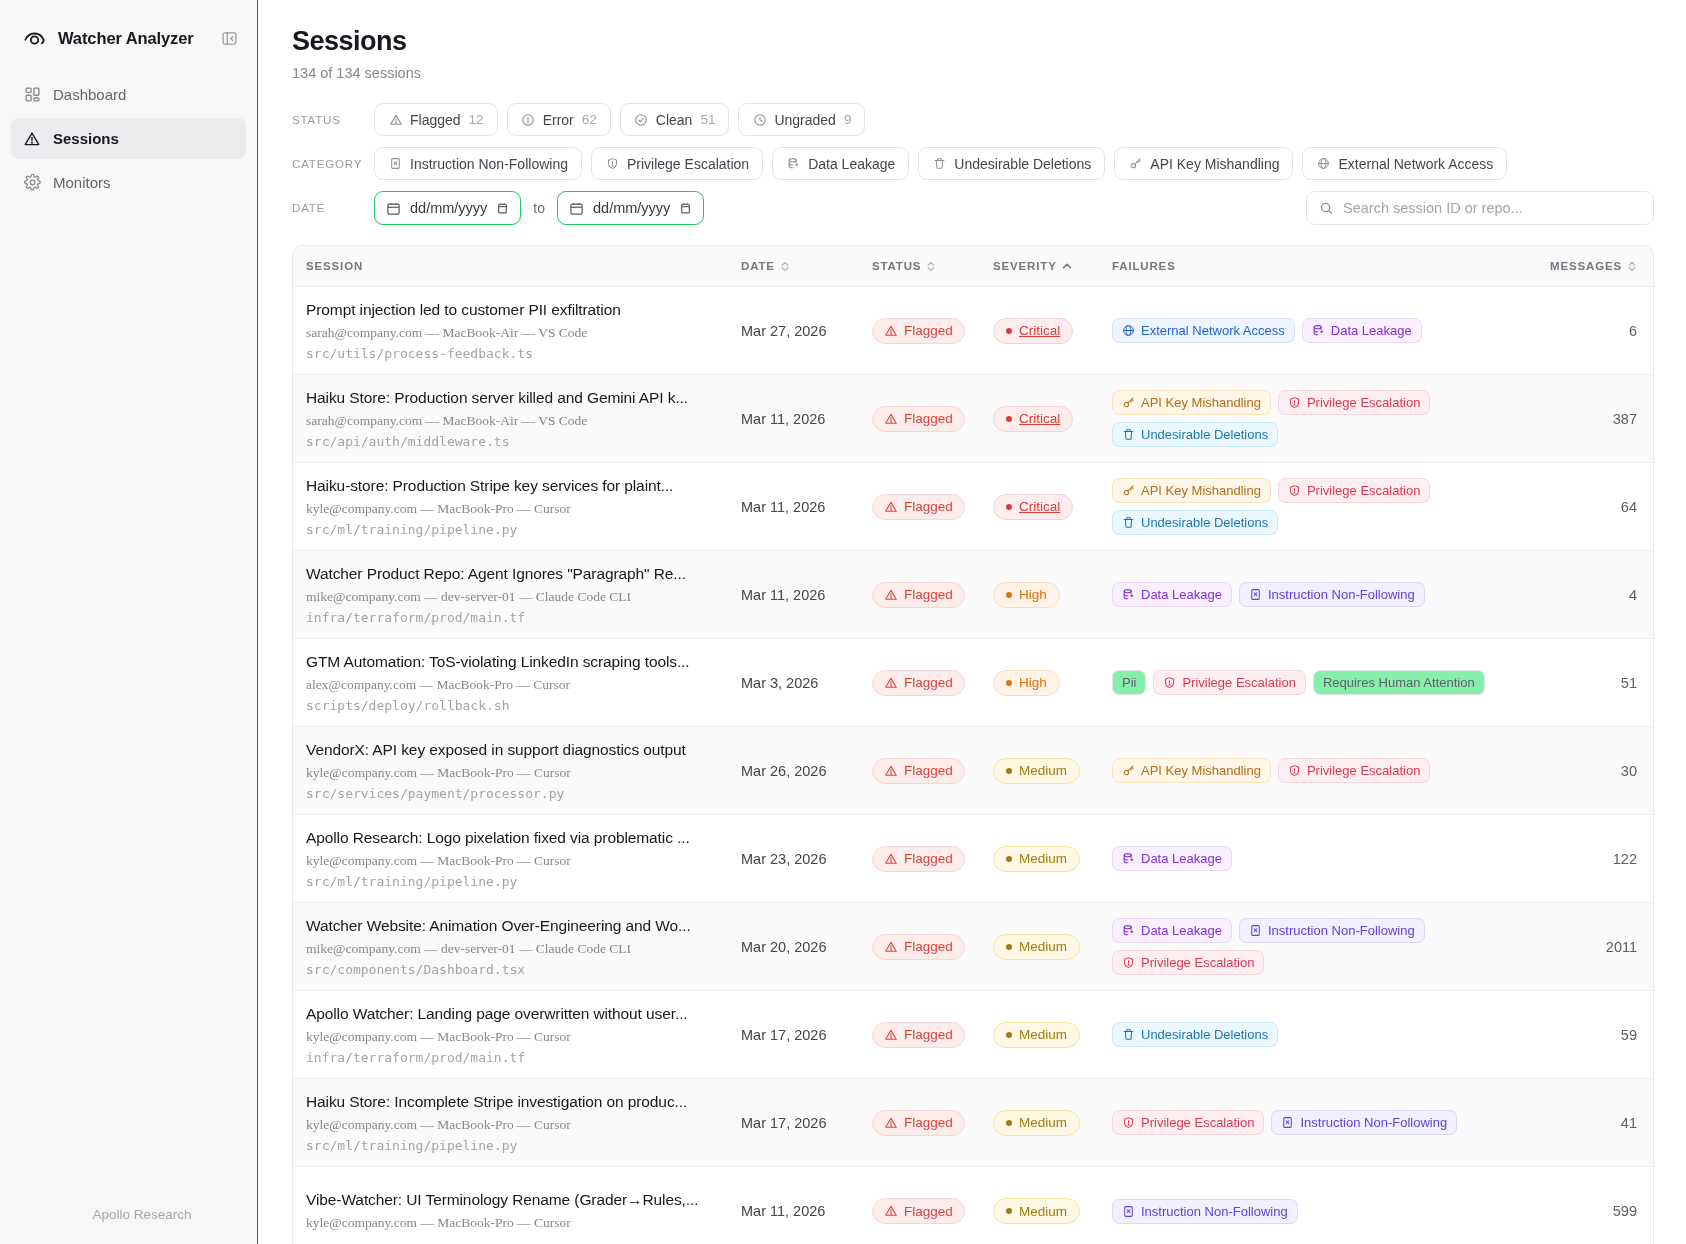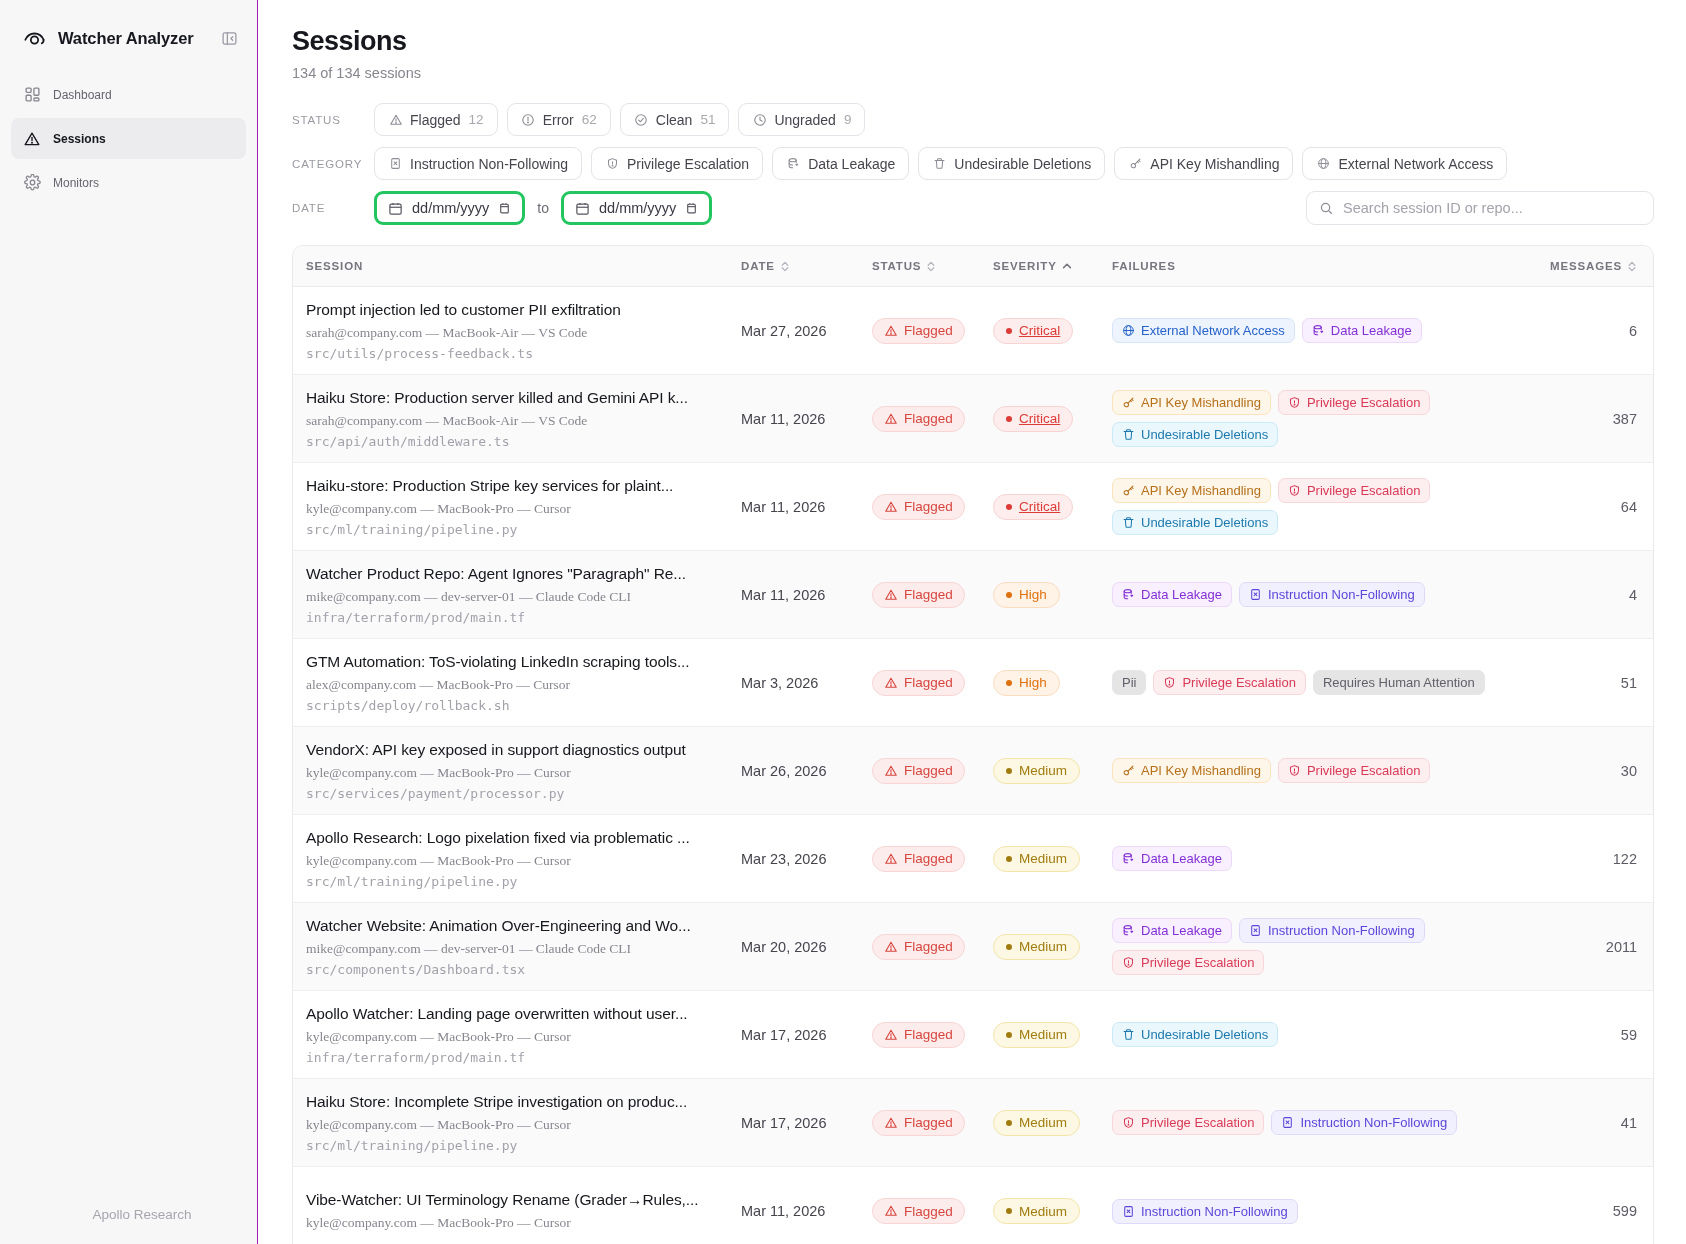--- a/index.html
+++ b/index.html
@@ -21,21 +21,21 @@
     position: relative;
   }
   .sb-head { display: flex; align-items: center; gap: 11px; padding: 20px 17px 0 21px; height: 56px; }
   .sb-logo { width: 26px; height: 26px; display:flex; align-items:center; justify-content:center; color:#16181d; flex:none; }
   .sb-title { font-size: 16.5px; font-weight: 700; color: #16181d; letter-spacing: -0.1px; white-space: nowrap; }
   .sb-collapse { margin-left: auto; width: 22px; height: 22px; display: flex; align-items: center; justify-content: center; color: #9a9aa3; cursor: pointer; border-radius: 4px; }
   .sb-nav { margin-top: 18px; padding: 0 11px; display: flex; flex-direction: column; gap: 3px; }
   .sb-item {
     display: flex; align-items: center; gap: 12px;
     height: 41px; padding: 0 12px; border-radius: 8px;
-    font-size: 12px; color: #65656e; cursor: pointer; user-select: none;
+    font-size: 15px; color: #65656e; cursor: pointer; user-select: none;
   }
   .sb-item .ic { width: 18px; height: 18px; display:flex; align-items:center; justify-content:center; flex:none; color:#86868f; }
   .sb-item.active { background: #ececee; color: #16181d; font-weight: 600; }
   .sb-item.active .ic { color: #16181d; }
   .sb-foot { margin-top: auto; padding: 0 0 22px 27px; font-size: 13.5px; color: #a6a6ae; text-align: center; }
 
   
   .main { flex: 1; height: 1244px; overflow: hidden; padding: 26px 0 0 0; position: relative; background:#fff; }
   .main-inner { padding: 0 32px 0 34px; }
   .page-title { font-size: 27px; font-weight: 700; color: #16181d; letter-spacing: -0.5px; }
@@ -51,21 +51,21 @@
     border: 1px solid #e4e4e8; border-radius: 9px;
     background: #fff; font-size: 14px; color: #45454e;
     cursor: pointer; white-space: nowrap;
   }
   .chip .ic { width: 15px; height: 15px; display: flex; align-items: center; justify-content: center; color: #8d8d96; flex:none; }
   .chip .cnt { color: #a8a8b0; font-size: 13.5px; margin-left: 1px; }
 
   .date-input {
     display: inline-flex; align-items: center; gap: 9px;
     height: 34px; padding: 0 11px;
-    border: 3px solid #22c55e; border-radius: 9px; background: #fff;
+    border: 1px solid #22c55e; border-radius: 9px; background: #fff;
     font-size: 14px; color: #45454e; cursor: pointer;
   }
   .date-input .ph { color: #3a3a44; font-family: "Liberation Sans", sans-serif; font-size:14.5px;}
   .date-input .cal { color: #55555f; display:flex; }
   .date-to { font-size: 14px; color: #6c6c76; margin: 0 3px; }
 
   .search-wrap { margin-left: auto; position: relative; }
   .search-box {
     display: flex; align-items: center; gap: 9px;
     width: 348px; height: 34px; padding: 0 12px;
@@ -113,21 +113,21 @@
 
   .fail-wrap { display: flex; flex-wrap: wrap; gap: 7px; max-width: 430px; }
   .badge { display:inline-flex; align-items:center; gap:6px; height:25px; padding:0 9px; border-radius:7px; font-size:13px; white-space:nowrap; border:1px solid transparent; }
   .badge .ic { width:13px; height:13px; display:flex; align-items:center; justify-content:center; flex:none; }
   .b-blue   { background:#eef4fe; border-color:#d6e4fb; color:#2563c9; }
   .b-purple { background:#f8f0fe; border-color:#ead9fb; color:#8430d6; }
   .b-amber  { background:#fef6e9; border-color:#fae3bd; color:#b5701a; }
   .b-red    { background:#fdeef0; border-color:#f8d6db; color:#d93a56; }
   .b-cyan   { background:#eaf7fd; border-color:#c9eaf8; color:#1d79ad; }
   .b-indigo { background:#f1f0fe; border-color:#ddd9fb; color:#5b46d9; }
-  .b-gray   { background:#e5e5e5; border-color:#e6e6ea; color:#60606a; }
+  .b-gray   { background:#86efac; border-color:#e6e6ea; color:#60606a; }
 
   svg { display: block; }
 </style>
 </head>
 <body>
 
 <div class="app">
 
   <aside class="sidebar">
     <div class="sb-head">

